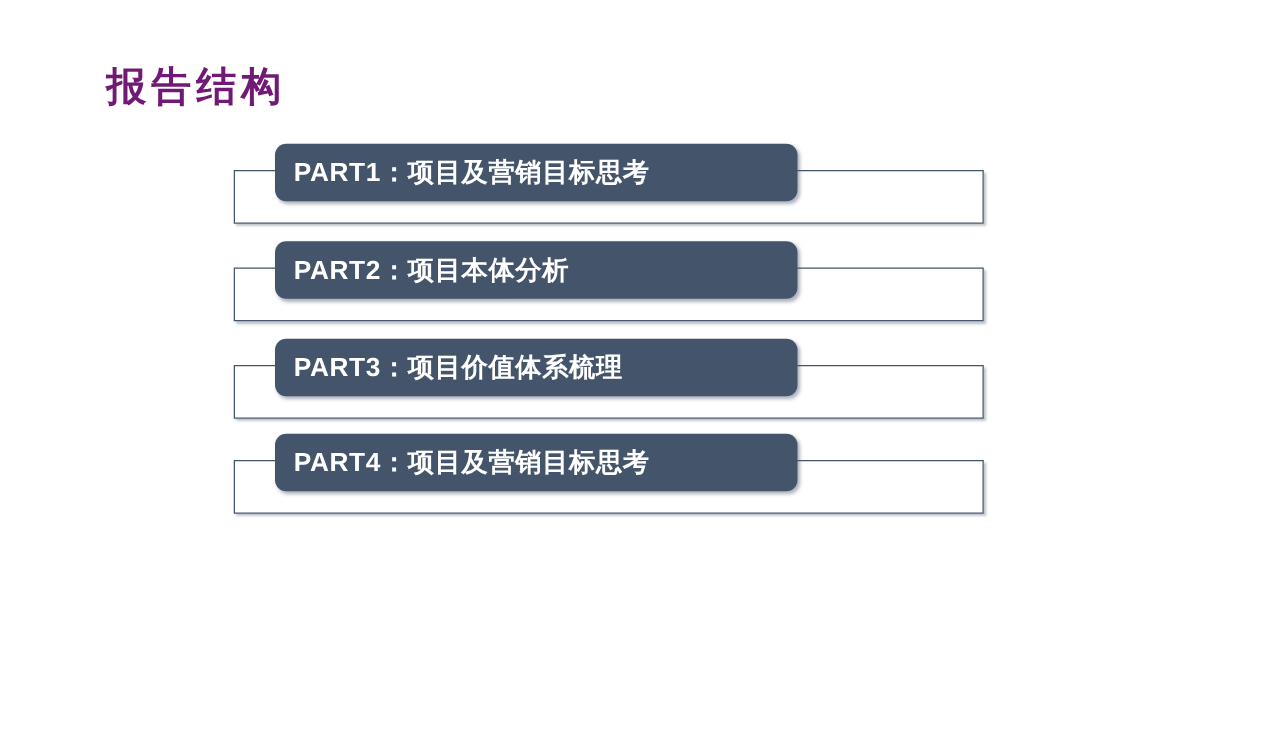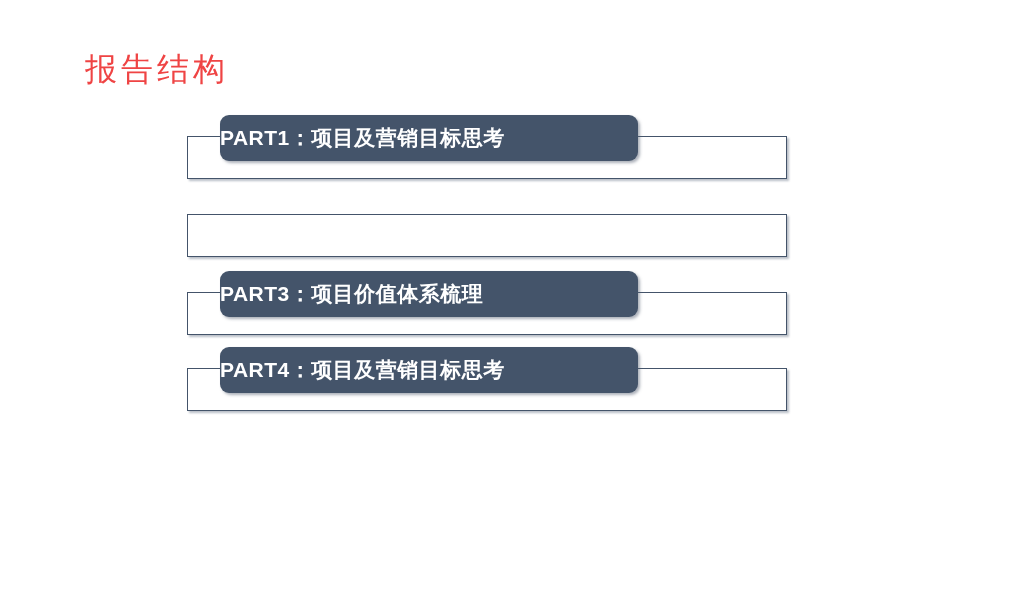--- a/index.html
+++ b/index.html
@@ -11,23 +11,23 @@
     background: #ffffff;
     overflow: hidden;
     font-family: "Liberation Sans", sans-serif;
   }
   .slide-title {
     position: absolute;
     left: 85px;
     top: 50px;
     font-size: 32px;
     line-height: 38px;
-    font-weight: 400;
+    font-weight: 700;
     letter-spacing: 4px;
-    color: #ef4444;
+    color: #701a75;
   }
   .part-group {
     position: absolute;
     left: 0;
     width: 1024px;
     height: 66px;
   }
   .g1 { top: 115px; }
   .g2 { top: 193px; }
   .g3 { top: 271px; }
@@ -46,20 +46,21 @@
     position: absolute;
     left: 220px;
     top: 0;
     width: 418px;
     height: 46px;
     background: #44546A;
     border-radius: 9px;
     box-shadow: 2px 2px 3px rgba(90, 100, 118, 0.5);
     display: flex;
     align-items: center;
+    padding-left: 15px;
     color: #ffffff;
     font-size: 21px;
     font-weight: bold;
     letter-spacing: 0.5px;
     white-space: nowrap;
   }
 </style>
 </head>
 <body>
 
@@ -67,20 +68,21 @@
 
   <div class="slide-title">报告结构</div>
 
   <div class="part-group g1">
     <div class="backplate"></div>
     <div class="banner">PART1：项目及营销目标思考</div>
   </div>
 
   <div class="part-group g2">
     <div class="backplate"></div>
+    <div class="banner">PART2：项目本体分析</div>
   </div>
 
   <div class="part-group g3">
     <div class="backplate"></div>
     <div class="banner">PART3：项目价值体系梳理</div>
   </div>
 
   <div class="part-group g4">
     <div class="backplate"></div>
     <div class="banner">PART4：项目及营销目标思考</div>

